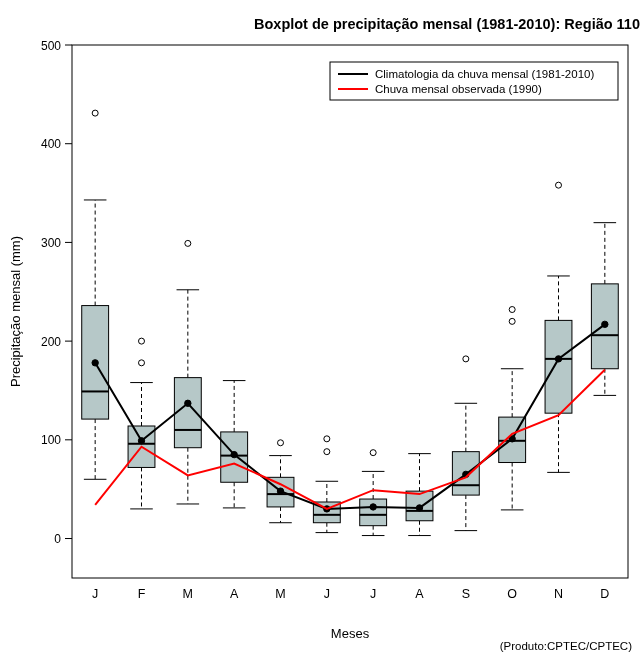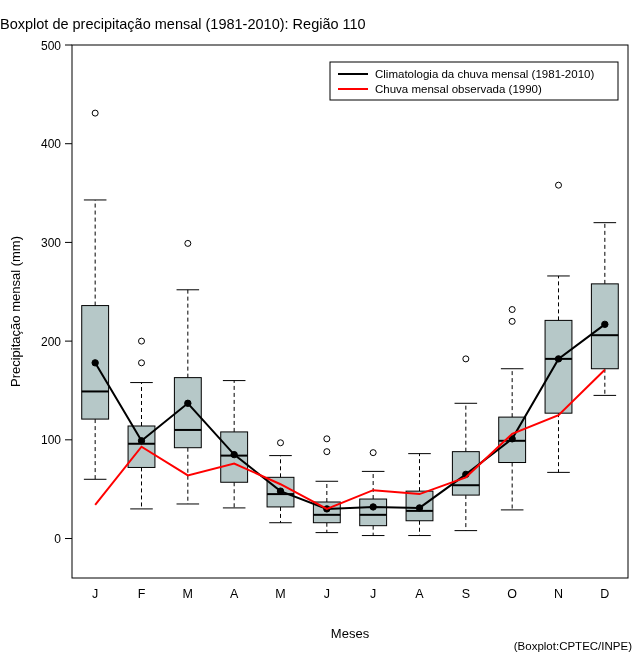--- a/index.html
+++ b/index.html
@@ -1,18 +1,18 @@
 <!DOCTYPE html>
 <html><head>
 <meta charset="utf-8">
 <style>
   html,body{margin:0;padding:0;background:#ffffff;}
   body{width:640px;height:660px;font-family:"Liberation Sans",sans-serif;color:#000;}
   #stage{position:relative;width:640px;height:660px;overflow:hidden;}
-  .title{position:absolute;top:16px;left:0;width:640px;text-align:left;font-size:14.5px;font-weight:normal;}
+  .title{position:absolute;top:16px;left:0;width:640px;text-align:right;font-size:14.5px;font-weight:bold;}
   svg{position:absolute;top:0;left:0;}
   .credit{position:absolute;right:8px;bottom:8px;font-size:11.5px;}
 </style>
 </head>
 <body>
 
 <div id="stage">
 
   <div class="title">Boxplot de precipitação mensal (1981-2010): Região 110</div>
 
@@ -166,14 +166,14 @@
       <circle cx="558.5" cy="358.8777777777778" r="3.2" fill="#000000" stroke="#000000"></circle>
       <circle cx="604.8333333333334" cy="324.3314814814815" r="3.2" fill="#000000" stroke="#000000"></circle>
       <path d="M95.16666666666667 504.9592592592593 L141.5 446.7240740740741 L187.83333333333334 475.34814814814814 L234.16666666666669 463.5037037037037 L280.5 484.23148148148147 L326.83333333333337 508.9074074074074 L373.1666666666667 490.15370370370374 L419.5 494.10185185185185 L465.83333333333337 477.3222222222222 L512.1666666666667 433.89259259259256 L558.5 415.1388888888889 L604.8333333333334 369.7351851851852 " fill="none" stroke="#FF0000" stroke-width="2"></path>
       <rect x="330" y="62" width="288" height="38" fill="#fff" stroke="#000" stroke-width="1"></rect>
       <line x1="338" y1="74" x2="368" y2="74" stroke="#000000" stroke-width="2"></line>
       <text x="375" y="78" font-size="11.5" font-family="&quot;Liberation Sans&quot;, sans-serif" fill="#000">Climatologia da chuva mensal (1981-2010)</text>
       <line x1="338" y1="89" x2="368" y2="89" stroke="#FF0000" stroke-width="2"></line>
       <text x="375" y="93" font-size="11.5" font-family="&quot;Liberation Sans&quot;, sans-serif" fill="#000">Chuva mensal observada (1990)</text>
     </svg>
 
-  <div class="credit">(Boxplot:CPTEC/INPE)</div>
+  <div class="credit">(Produto:CPTEC/CPTEC)</div>
 </div>
 
 </body></html>

